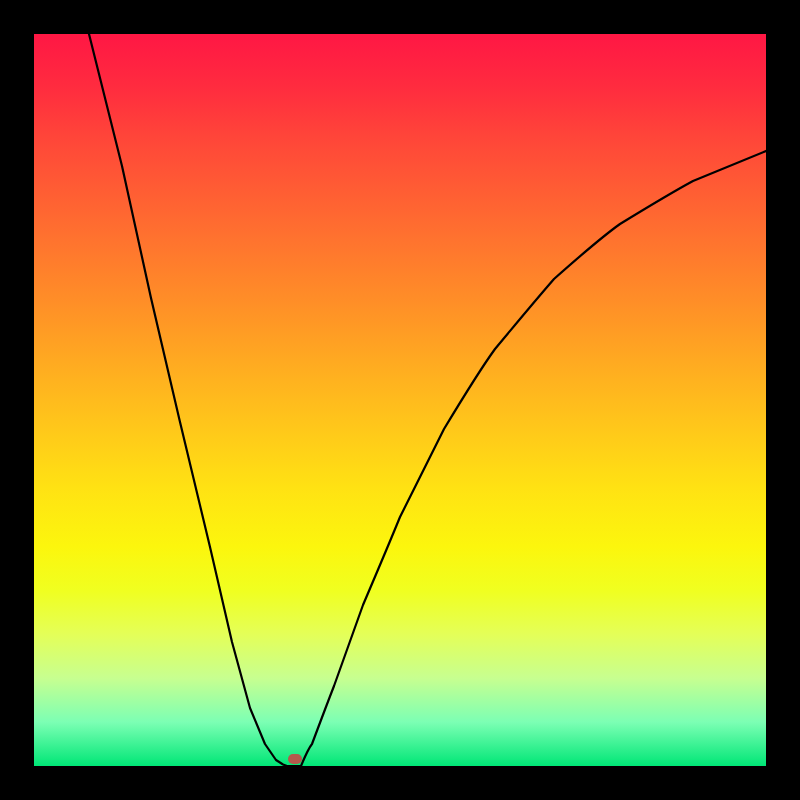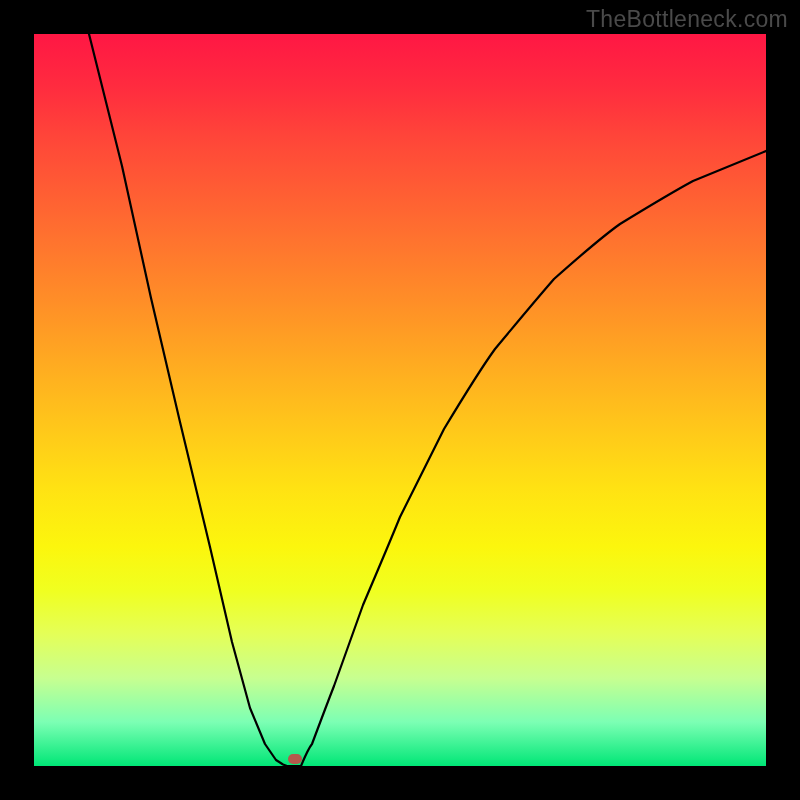--- a/index.html
+++ b/index.html
@@ -101,14 +101,13 @@
                Q 445 337 461 315
                Q 500 268 520 245
                Q 565 205 586 190
                Q 635 160 659 147
                Q 700 130 732 117" fill="none" stroke="#000" stroke-width="2.2" stroke-linejoin="round" stroke-linecap="round"></path>
     </svg>
 
     <div class="marker" style="left:254px; top:720px;"></div>
   </div>
 
-  <div class="watermark">TheBottleneck.com</div>
 </div>
 
 </body></html>

